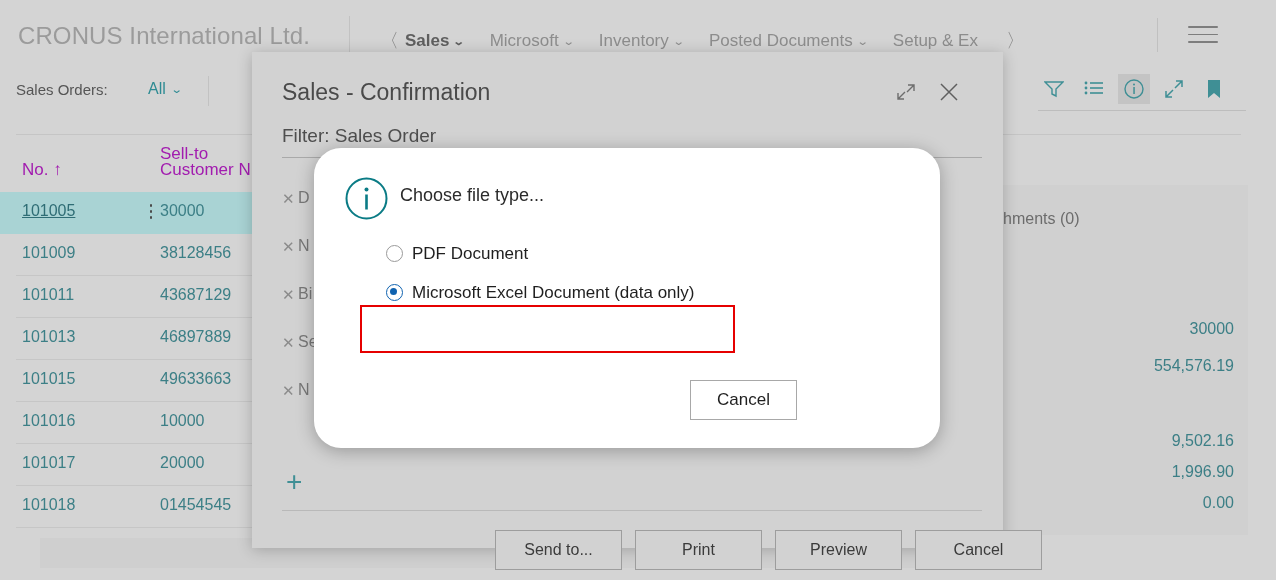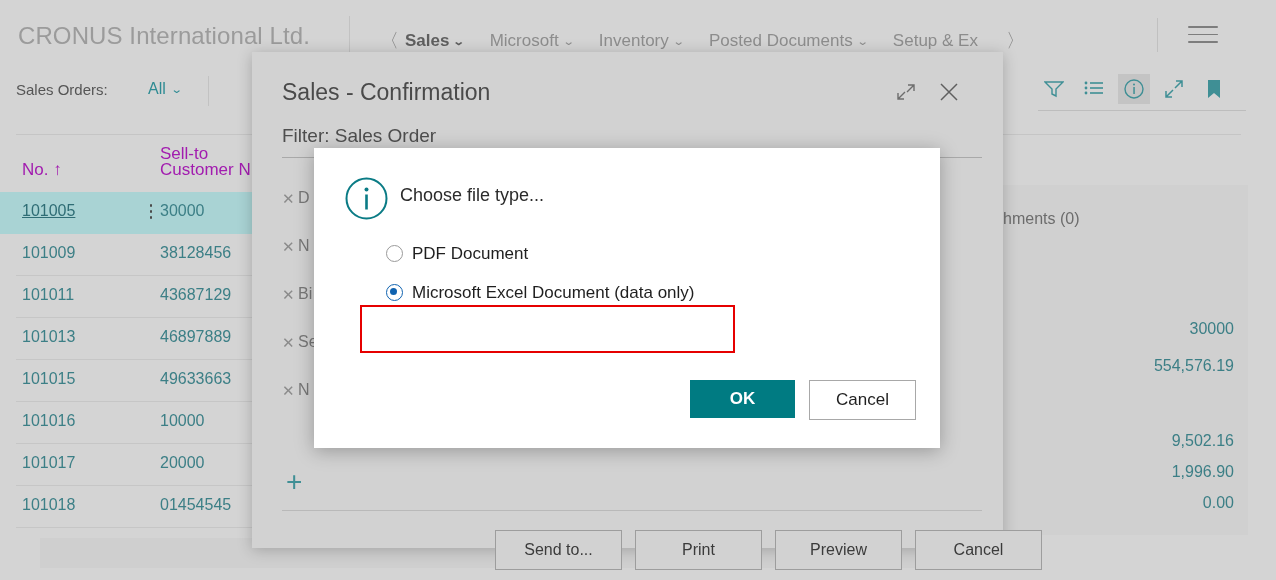--- a/index.html
+++ b/index.html
@@ -107,21 +107,21 @@
   .cbtn{
     height:38px;min-width:93px;padding:0 16px;
     border:1px solid #9d9d9d;background:#d2d2d2;color:#3b3b3b;
     font-size:16px;font-family:"Liberation Sans", sans-serif;
     display:flex;align-items:center;justify-content:center;cursor:pointer;
   }
 
   
   .modal{
     position:absolute;left:314px;top:148px;width:626px;height:300px;
-    background:#ffffff;box-shadow:0 3px 18px rgba(0,0,0,.28);
+    background:#ffffff;box-shadow:0 3px 18px rgba(0,0,0,.28);border-radius:27px;
   }
   .modal-icon{position:absolute;left:29px;top:27px;width:47px;height:47px;}
   .modal-msg{position:absolute;left:86px;top:37px;font-size:18px;color:#2b2b2b;}
   .opts{position:absolute;left:72px;top:86px;width:520px;}
   .opt{position:relative;height:39px;display:flex;align-items:center;}
   .radio{
     width:15px;height:15px;border-radius:50%;border:1.4px solid #9a9a9a;
     background:#fff;margin-right:9px;flex:none;position:relative;
   }
   .radio.on{border-color:#1063b0;}
@@ -388,20 +388,19 @@
         <span class="radio"></span>
         <span class="otxt">PDF Document</span>
       </div>
       <div class="opt">
         <span class="radio on"></span>
         <span class="otxt">Microsoft Excel Document (data only)</span>
       </div>
     </div>
 
     <div class="modal-btns">
-      <div class="btn-ok">OK</div>
       <div class="btn-cancel">Cancel</div>
     </div>
   </div>
 
   <div class="redbox"></div>
 
 </div>
 
 </body></html>

